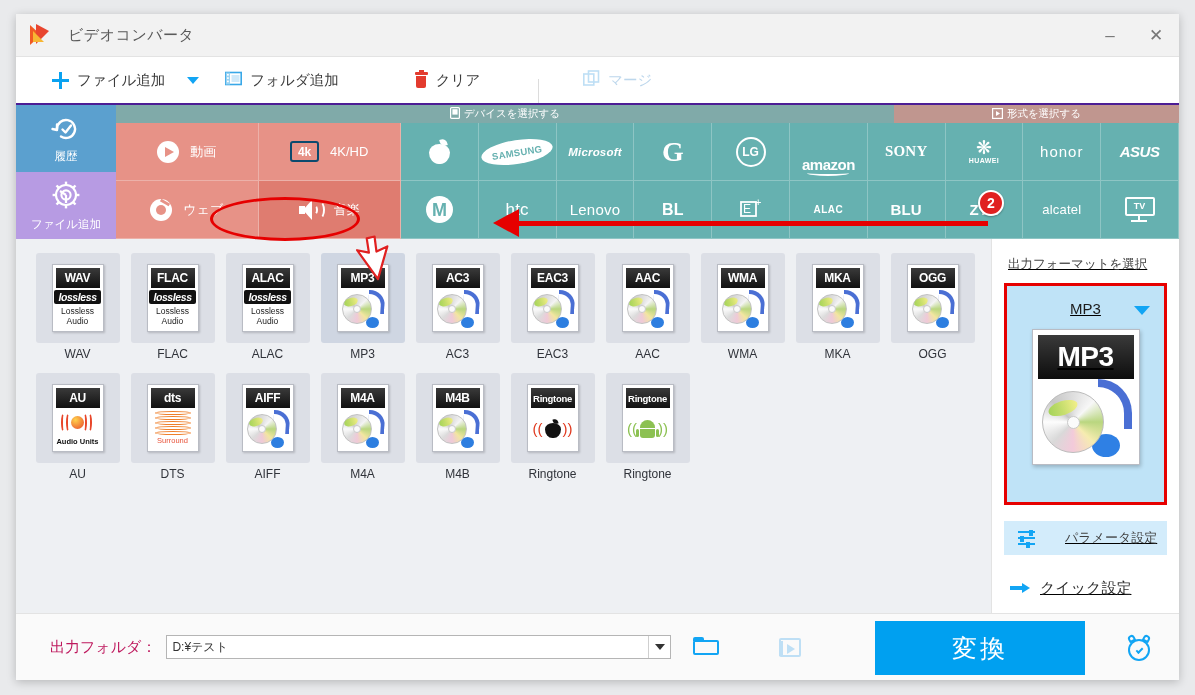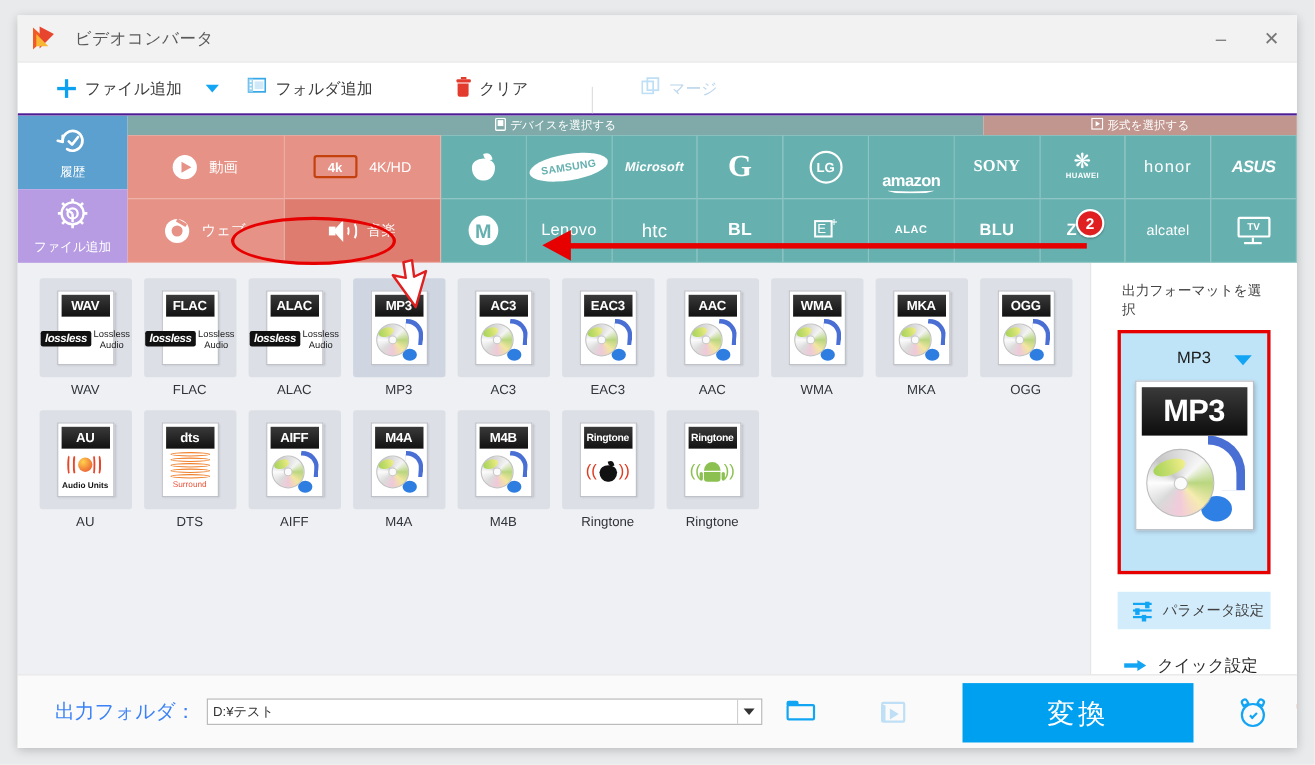--- a/index.html
+++ b/index.html
@@ -106,21 +106,21 @@
     border-bottom: 1px solid #8ec5c4;
     display: flex; align-items: center; justify-content: center;
     color: #fff; cursor: pointer; overflow: hidden;
   }
   .devtxt { font-size: 13px; font-weight: bold; letter-spacing: .2px; white-space: nowrap; }
 
   
   .ic-play { width: 22px; height: 22px; border-radius: 50%; background: #fff; position: relative; }
   .ic-play:after { content:""; position:absolute; left:8px; top:6px; width:0; height:0;
       border-left: 9px solid #e79287; border-top: 5px solid transparent; border-bottom: 5px solid transparent; }
-  .ic-4k { width: 40px; height: 21px; border: 2px solid #c2410c; border-radius: 3px;
+  .ic-4k { width: 29px; height: 21px; border: 2px solid #0c4a6e; border-radius: 3px;
       display:flex; align-items:center; justify-content:center; font-size: 12px; font-weight: bold; }
   .ic-chrome { width: 22px; height: 22px; border-radius: 50%; background: #fff; position: relative; }
   .ic-chrome:after { content:""; position:absolute; left:6px; top:6px; width:10px; height:10px;
       border-radius:50%; background:#e79287; }
   .ic-chrome:before { content:""; position:absolute; left:10px; top:2px; width:10px; height:3px;
       background:#e79287; transform: rotate(30deg); }
   .ic-spk { width: 24px; height: 20px; position: relative; }
   .ic-spk .bx { position:absolute; left:0; top:6px; width:6px; height:8px; background:#fff; }
   .ic-spk .tri { position:absolute; left:4px; top:0; width:0; height:0;
       border-right: 9px solid #fff; border-top: 10px solid transparent; border-bottom: 10px solid transparent; }
@@ -194,21 +194,21 @@
       border-radius: 50%; background: #fafafa; border: 1px solid #c9c9c9; }
   .cd .note-h { position: absolute; right: 0px; top: 2px; width: 17px; height: 24px;
       border-right: 4px solid #4a6fd4; border-top: 4px solid #4a6fd4;
       border-radius: 0 16px 0 0; transform: skewX(-4deg); }
   .cd .note-b { position: absolute; right: 6px; bottom: 0px; width: 13px; height: 11px;
       border-radius: 50%; background: #2d7ee0; }
   .cd .gleam { position: absolute; left: 3px; top: 10px; width: 14px; height: 8px;
       background: linear-gradient(90deg,#9ed24a,#f2ef7a); border-radius: 50%; opacity: .9;
       transform: rotate(-18deg); }
 
-  .lossless { display: flex; flex-direction: row; align-items: center; gap: 2px; }
+  .lossless { display: flex; flex-direction: column; align-items: center; gap: 2px; }
   .lossless .tag { background: #111; color: #fff; font-size: 10.5px; font-weight: bold;
       font-style: italic; padding: 1px 4px; border-radius: 2px; letter-spacing: -.4px; }
   .lossless .sub { font-size: 8.5px; color: #1b1b1b; line-height: 10px; text-align: center; }
 
   .au-art { display:flex; flex-direction: column; align-items:center; gap:2px; }
   .au-ring { width: 34px; height: 24px; position: relative; }
   .au-ring .dot { position:absolute; left: 11px; top: 5px; width: 13px; height: 13px;
       border-radius: 50%; background: radial-gradient(circle at 35% 30%, #ffd24d, #e8462a); }
   .au-ring .a1,.au-ring .a2,.au-ring .a3,.au-ring .a4 { position:absolute; top:2px;
       width: 5px; height: 19px; border: 2px solid #e8462a; border-radius: 50%;
@@ -235,22 +235,22 @@
   .droid { width: 17px; height: 19px; position: relative; }
   .droid .hd { position:absolute; left:1px; top:1px; width:15px; height:8px;
       background:#8cc152; border-radius: 8px 8px 0 0; }
   .droid .bo { position:absolute; left:1px; top:10px; width:15px; height:9px;
       background:#8cc152; border-radius: 0 0 3px 3px; }
   .droid .la,.droid .ra { position:absolute; top:10px; width:3px; height:8px;
       background:#8cc152; border-radius: 2px; }
   .droid .la { left: -3px; } .droid .ra { right: -3px; }
 
   
-  .rightpane { flex: 1; background: #fff; border-left: 1px solid #e3e3e3; padding: 0 24px;
-      position: relative; }
+  .rightpane { flex: 1; background: #fff; border-left: 1px solid #e3e3e3; padding: 0 12px;
+      position: relative; text-decoration: underline; }
   .rp-title { font-size: 12.5px; color: #444; margin: 17px 0 10px 4px; }
   .fmtbox {
     height: 222px; background: #bfe3f7; border: 3px solid #e60000;
     display: flex; flex-direction: column; align-items: center; position: relative;
   }
   .fmtbox .name { font-size: 15px; color: #1b1b1b; margin-top: 14px; }
   .fmtbox .drop { position: absolute; right: 14px; top: 20px; width: 0; height: 0;
       border-left: 8px solid transparent; border-right: 8px solid transparent;
       border-top: 9px solid #12a5f4; cursor: pointer; }
   .bigdoc { width: 108px; height: 136px; background: #fff; border: 1px solid #b9bcc4;
@@ -269,21 +269,21 @@
   .bigcd .gl { position:absolute; left:8px; top:22px; width:30px; height:14px;
       background: linear-gradient(90deg,#9ed24a,#f3f080); border-radius:50%;
       transform: rotate(-18deg); opacity:.9; }
   .bigcd .note-h { position:absolute; right: 0px; top: 0px; width: 34px; height: 50px;
       border-right: 8px solid #4a6fd4; border-top: 8px solid #4a6fd4; border-radius: 0 34px 0 0; }
   .bigcd .note-b { position:absolute; right: 12px; bottom: 2px; width: 28px; height: 23px;
       border-radius: 50%; background: #2f80e4; }
 
   .rowbtn { height: 34px; background: #d3ecfb; display: flex; align-items: center;
       gap: 10px; padding-left: 14px; cursor: pointer; }
-  .rowbtn .t { font-size: 13px; color: #3f3f3f; }
+  .rowbtn .t { font-size: 13px; color: #3f3f3f; margin-left: 20px; }
   .plain-row { height: 34px; display: flex; align-items: center; gap: 10px;
       padding-left: 6px; cursor: pointer; }
   .plain-row .t { font-size: 15px; color: #2a2a2a; }
   .slider-wrap { margin: 10px 0 0 4px; }
   .slider-track { position: relative; height: 20px; }
   .slider-track .bar { position: absolute; left: 8px; top: 8px; width: 162px; height: 4px;
       background: linear-gradient(90deg,#3ec45a,#9ed24a,#ecd24a,#ef8f33,#e53b2c); border-radius: 2px; }
   .slider-track .tick { position: absolute; width: 1px; height: 5px; background: #b6b6b6; }
   .slider-track .knob { position: absolute; left: 0; top: 3px; width: 14px; height: 14px;
       border-radius: 50%; background: #fff; border: 1px solid #9d9d9d; cursor: pointer; }
@@ -301,21 +301,21 @@
   .param-ico b:nth-child(6){ left:8px; top:11px; }
   .quick-ico { width: 20px; height: 10px; position: relative; }
   .quick-ico:before { content:""; position:absolute; left:0; top:3px; width:13px; height:4px;
       background:#12a5f4; }
   .quick-ico:after { content:""; position:absolute; right:0; top:0; width:0; height:0;
       border-left: 8px solid #12a5f4; border-top: 5px solid transparent; border-bottom: 5px solid transparent; }
 
   
   .bottom { height: 67px; background: #fafafa; border-top: 1px solid #e3e3e3;
       display: flex; align-items: center; position: relative; }
-  .bl { font-size: 18px; color: #3b82f6; margin-left: 34px; }
+  .bl { font-size: 15px; color: #be185d; margin-left: 34px; }
   .pathbox { margin-left: 10px; width: 505px; height: 24px; background: #fff;
       border: 1px solid #b5b5b5; display: flex; align-items: center; }
   .pathbox .val { flex: 1; font-size: 12px; color: #333; padding-left: 5px;
       white-space: nowrap; overflow: hidden; }
   .pathbox .dd { width: 22px; height: 22px; border-left: 1px solid #cfcfcf;
       display: flex; align-items: center; justify-content: center; cursor: pointer; }
   .pathbox .dd i { width: 0; height: 0; border-left: 5px solid transparent;
       border-right: 5px solid transparent; border-top: 6px solid #333; }
   .folder-ico { width: 26px; height: 20px; position: relative; margin-left: 22px; cursor: pointer; }
   .folder-ico .tab { position:absolute; left:0; top:0; width:11px; height:4px;
@@ -548,24 +548,24 @@
               <span class="devtxt" style="font-size:15px;font-style:italic;letter-spacing:-.5px">ASUS</span>
             </div>
           </div>
           <div class="catrow">
             <div class="devcell">
               <span class="bm-moto">
                 <span>M</span>
               </span>
             </div>
             <div class="devcell">
+              <span class="devtxt" style="font-weight:normal;font-size:17px">htc</span>
+            </div>
+            <div class="devcell">
               <span class="devtxt" style="font-weight:normal;font-size:15px">Lenovo</span>
-            </div>
-            <div class="devcell">
-              <span class="devtxt" style="font-weight:normal;font-size:17px">htc</span>
             </div>
             <div class="devcell">
               <span class="devtxt" style="font-size:16px">BL</span>
             </div>
             <div class="devcell">
               <span>
                 <svg width="26" height="24" viewBox="0 0 26 24">
                   <rect x="3" y="6" width="15" height="14" fill="none" stroke="#fff" stroke-width="1.8"></rect>
                   <text x="5" y="17" font-size="12" font-family="Liberation Sans" fill="#fff">E</text>
                   <text x="17" y="10" font-size="11" font-family="Liberation Sans" fill="#fff">+</text>

